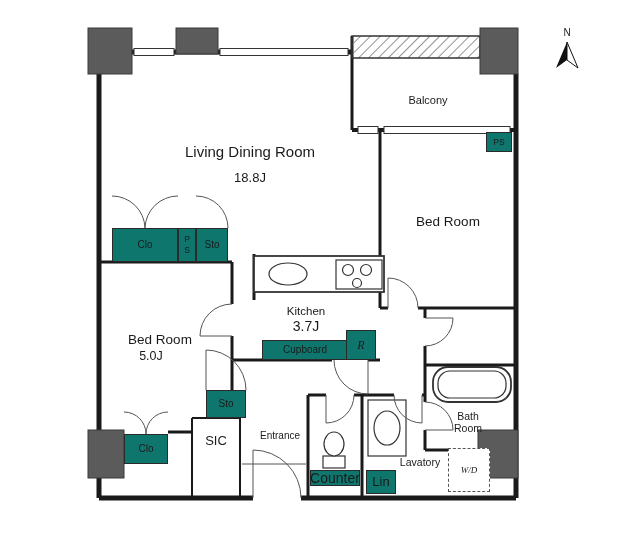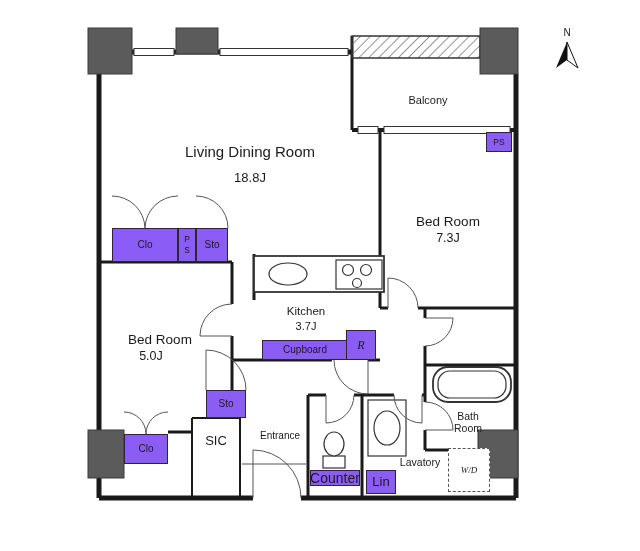--- a/index.html
+++ b/index.html
@@ -3,21 +3,21 @@
 <meta charset="utf-8">
 <title>Floor Plan</title>
 <style>
   html,body{margin:0;padding:0;background:#ffffff;}
   .canvas{position:relative;width:640px;height:551px;background:#ffffff;
           font-family:"Liberation Sans",sans-serif;overflow:hidden;}
   .canvas svg{position:absolute;left:0;top:0;}
   .lbl{position:absolute;display:flex;align-items:center;justify-content:center;
        text-align:center;color:#1a1a1a;line-height:1.18;box-sizing:border-box;
        white-space:pre-line;}
-  .box{border:1.6px solid #2a2a2a;background:#8b5cf6;}
+  .box{border:1.6px solid #2a2a2a;background:#0f766e;}
   .dash{border:1.4px dashed #555;background:#ffffff;}
   .vert{writing-mode:vertical-rl;text-orientation:upright;letter-spacing:1px;}
   .serifi{font-family:"Liberation Serif",serif;font-style:italic;}
   .w5{fill:none;stroke:#1a1a1a;stroke-width:5;}
   .w4{fill:none;stroke:#1a1a1a;stroke-width:4;}
   .w3{fill:none;stroke:#1a1a1a;stroke-width:3;}
   .w2{fill:none;stroke:#1a1a1a;stroke-width:2;}
   .win{fill:#ffffff;stroke:#333;stroke-width:1;}
   .arc{fill:none;stroke:#555;stroke-width:1;}
   .f1{fill:#ffffff;stroke:#333;stroke-width:1.2;}
@@ -115,27 +115,26 @@
       <polygon points="567,42 578,68 567,60" fill="#fff" stroke="#111" stroke-width="1"></polygon>
     </g>
   </svg>
 
   <div class="lbl" style="left:150px;top:142px;width:200px;height:20px;font-size:15px">Living Dining Room</div>
   <div class="lbl" style="left:150px;top:170px;width:200px;height:16px;font-size:13px">18.8J</div>
 
   <div class="lbl" style="left:388px;top:92px;width:80px;height:16px;font-size:11px">Balcony</div>
 
   <div class="lbl" style="left:398px;top:213px;width:100px;height:18px;font-size:13.5px">Bed Room</div>
-  <div class="lbl" style="left:398px;top:231px;width:100px;height:15px;font-size:12.5px">7.3J</div>
 
   <div class="lbl" style="left:110px;top:331px;width:100px;height:18px;font-size:13.5px">Bed Room</div>
   <div class="lbl" style="left:101px;top:349px;width:100px;height:15px;font-size:12.5px">5.0J</div>
 
   <div class="lbl" style="left:266px;top:304px;width:80px;height:15px;font-size:11.5px">Kitchen</div>
-  <div class="lbl" style="left:266px;top:319px;width:80px;height:14px;font-size:11px">3.7J</div>
+  <div class="lbl" style="left:266px;top:319px;width:80px;height:14px;font-size:14px">3.7J</div>
 
   <div class="lbl" style="left:444px;top:408px;width:48px;height:28px;font-size:10.5px">Bath Room</div>
   <div class="lbl" style="left:385px;top:455px;width:70px;height:14px;font-size:10.5px">Lavatory</div>
   <div class="lbl" style="left:250px;top:429px;width:60px;height:13px;font-size:10px">Entrance</div>
   <div class="lbl" style="left:196px;top:434px;width:40px;height:13px;font-size:13px">SIC</div>
 
   <div class="lbl box" style="left:112px;top:228px;width:66px;height:34px;font-size:10px">Clo</div>
   <div class="lbl box vert" style="left:178px;top:228px;width:18px;height:34px;font-size:8.5px">PS</div>
   <div class="lbl box" style="left:196px;top:228px;width:32px;height:34px;font-size:10px">Sto</div>
   <div class="lbl box" style="left:262px;top:340px;width:86px;height:20px;font-size:10px">Cupboard</div>

